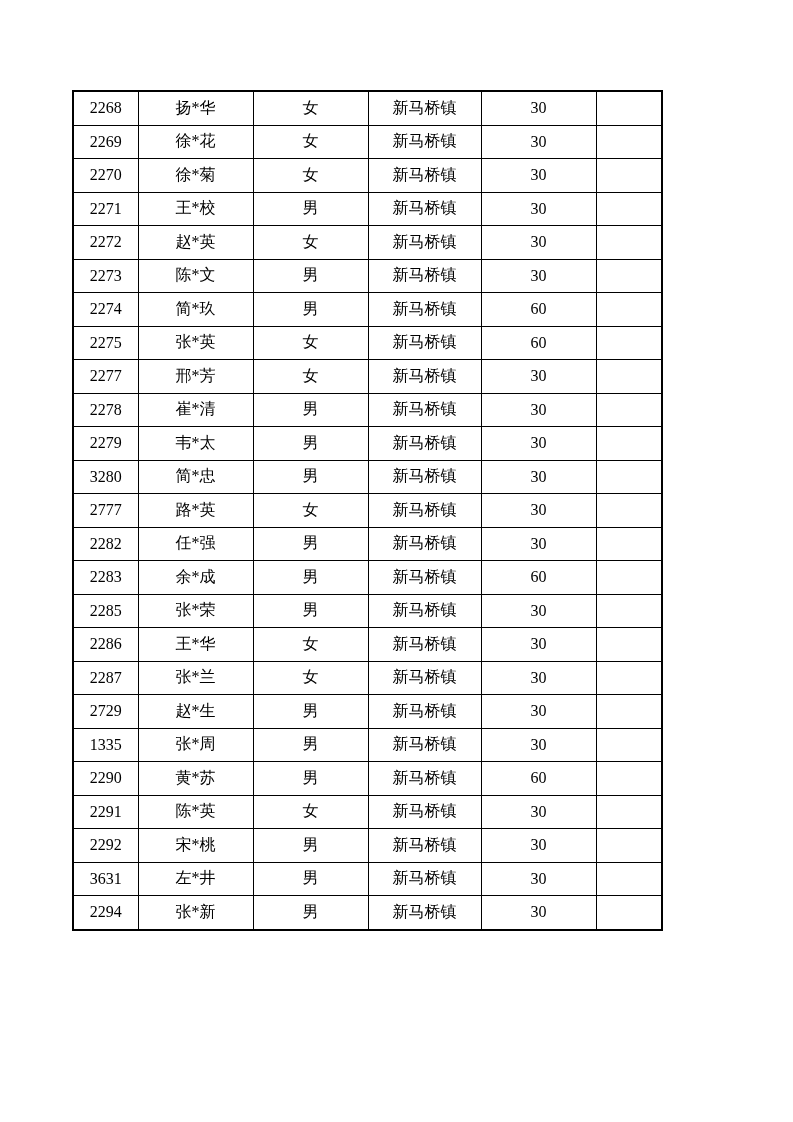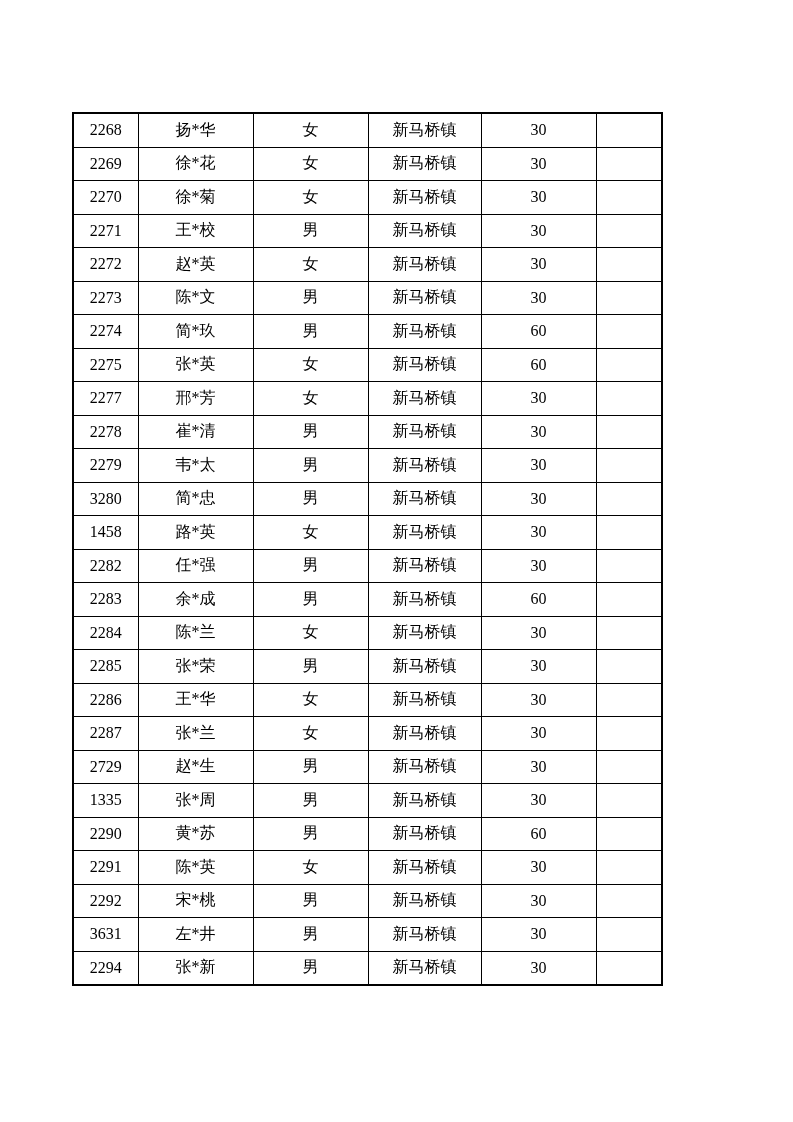--- a/index.html
+++ b/index.html
@@ -10,21 +10,21 @@
   .page {
     position: relative;
     width: 793px;
     height: 1122px;
     background: #ffffff;
     overflow: hidden;
   }
   table.data-table {
     position: absolute;
     left: 72px;
-    top: 112px;
+    top: 90px;
     width: 589px;
     border-collapse: collapse;
     table-layout: fixed;
     border: 2px solid #000000;
   }
   table.data-table td {
     border: 1px solid #000000;
     height: 32.5px;
     padding: 0;
     text-align: center;
@@ -146,49 +146,41 @@
         </tr>
         <tr>
           <td>3280</td>
           <td>简*忠</td>
           <td>男</td>
           <td>新马桥镇</td>
           <td>30</td>
           <td></td>
         </tr>
         <tr>
-          <td>1458</td>
+          <td>2777</td>
           <td>路*英</td>
           <td>女</td>
           <td>新马桥镇</td>
           <td>30</td>
           <td></td>
         </tr>
         <tr>
           <td>2282</td>
           <td>任*强</td>
           <td>男</td>
           <td>新马桥镇</td>
           <td>30</td>
           <td></td>
         </tr>
         <tr>
           <td>2283</td>
           <td>余*成</td>
           <td>男</td>
           <td>新马桥镇</td>
           <td>60</td>
-          <td></td>
-        </tr>
-        <tr>
-          <td>2284</td>
-          <td>陈*兰</td>
-          <td>女</td>
-          <td>新马桥镇</td>
-          <td>30</td>
           <td></td>
         </tr>
         <tr>
           <td>2285</td>
           <td>张*荣</td>
           <td>男</td>
           <td>新马桥镇</td>
           <td>30</td>
           <td></td>
         </tr>

